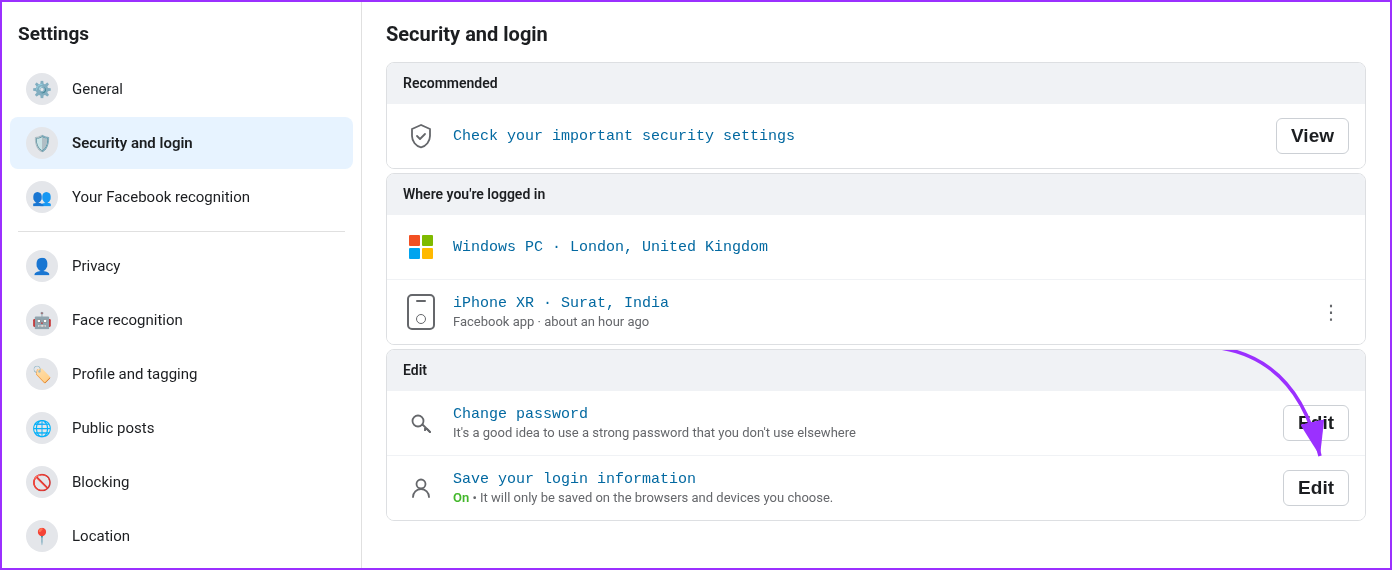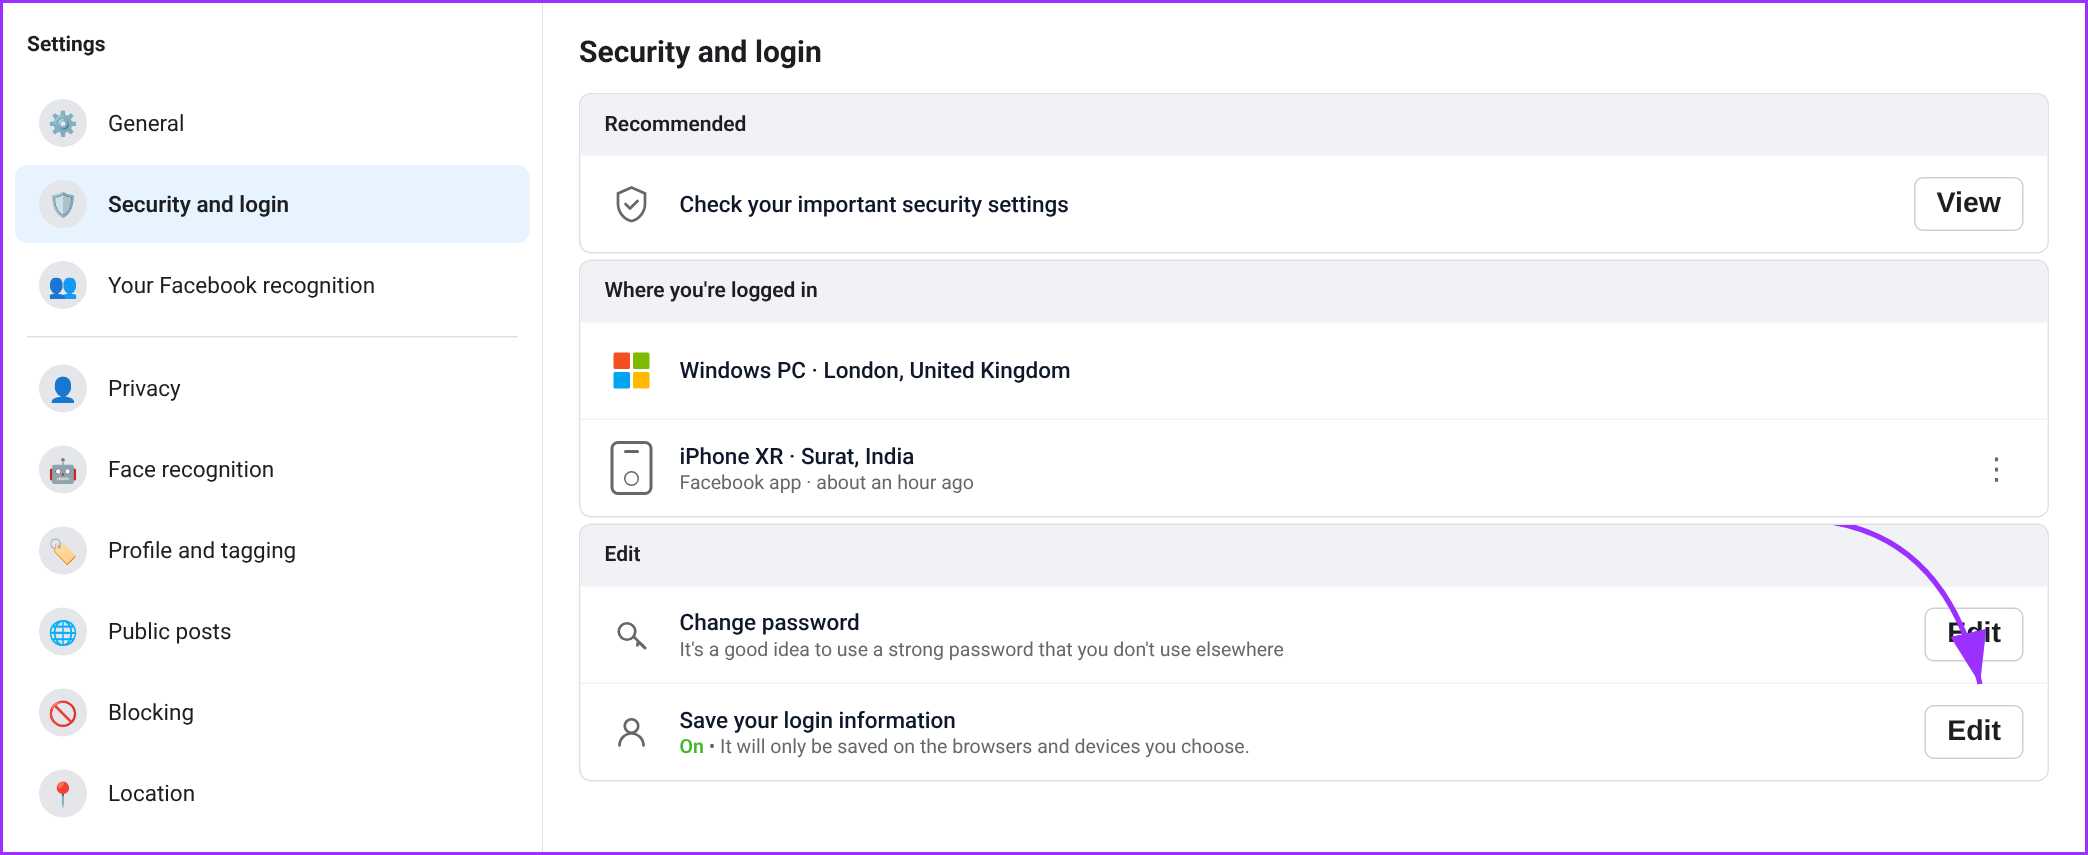--- a/index.html
+++ b/index.html
@@ -8,21 +8,21 @@
     
     .sidebar {
       width: 360px;
       min-width: 360px;
       background: #fff;
       border-right: 1px solid #e0e0e0;
       overflow-y: auto;
       padding-top: 12px;
     }
     .sidebar-title {
-      font-size: 14px;
+      font-size: 19px;
       font-weight: 700;
       padding: 8px 16px 16px 16px;
       color: #1c1e21;
     }
     .sidebar-item {
       display: flex;
       align-items: center;
       padding: 10px 16px;
       cursor: pointer;
       border-radius: 8px;
@@ -93,21 +93,22 @@
       align-items: center;
       justify-content: center;
       flex-shrink: 0;
       font-size: 20px;
       color: #65676b;
     }
     .row-content { flex: 1; }
     .row-title {
       font-size: 15px;
       font-weight: 500;
-      color: #0f172a;
+      color: #0369a1;
+      font-family: Liberation Mono, monospace;
     }
     .row-subtitle {
       font-size: 13px;
       color: #65676b;
       margin-top: 2px;
     }
     .active-now { color: #1877f2; font-weight: 600; }
     .on-text { color: #42b72a; font-weight: 600; }
     .btn-view, .btn-edit {
       padding: 6px 14px;

